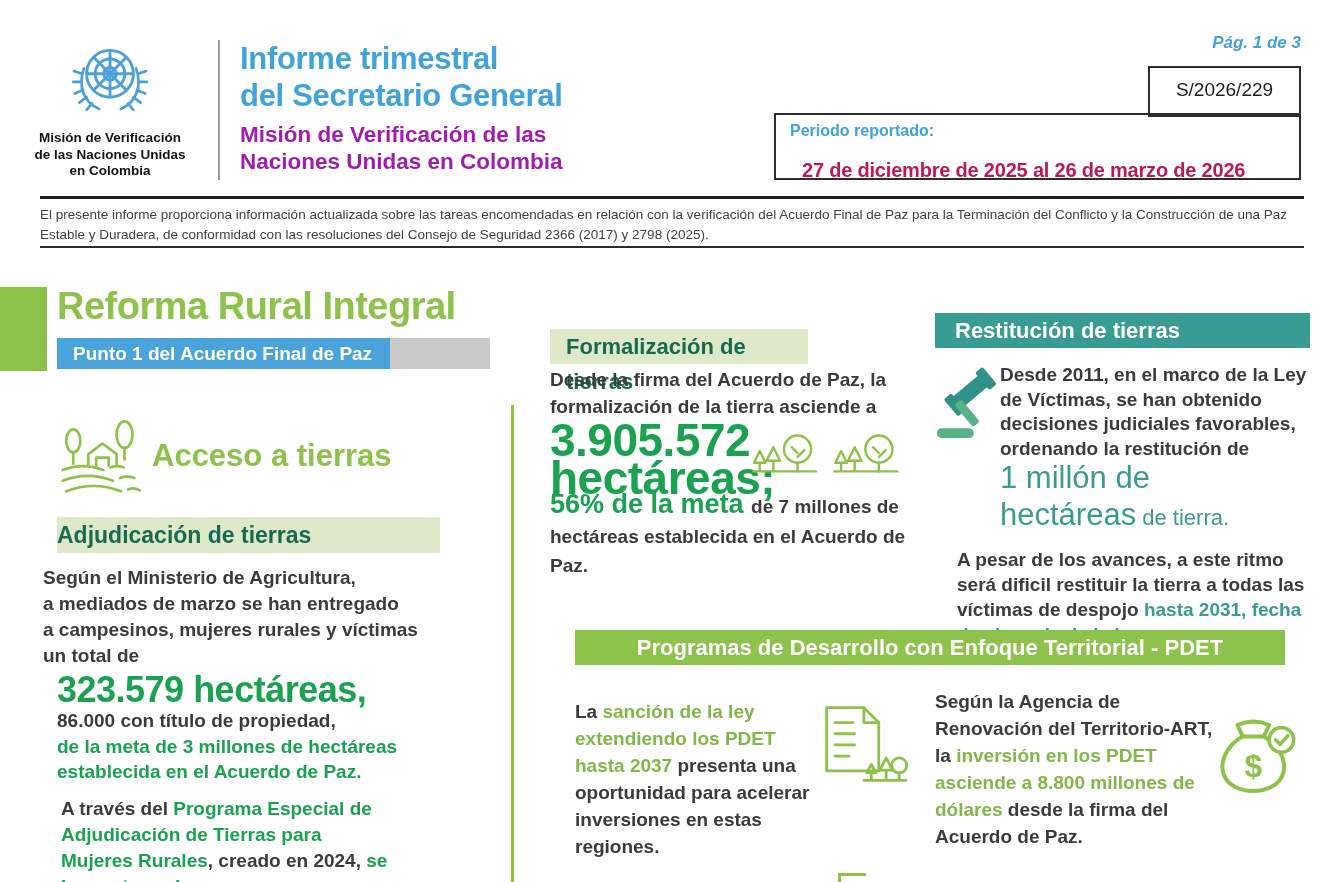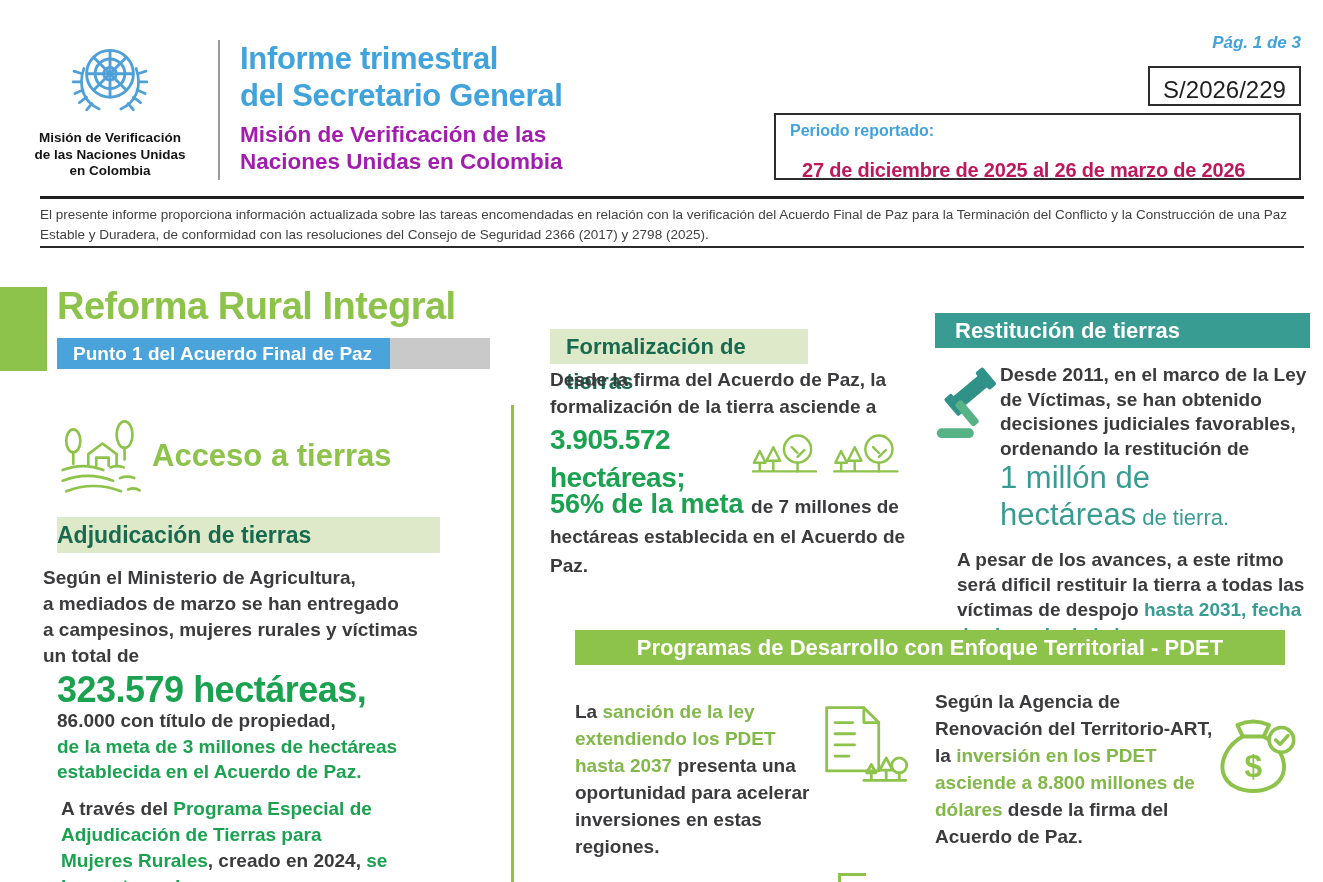--- a/index.html
+++ b/index.html
@@ -21,22 +21,22 @@
   .abs{ position:absolute; }
 
   
   .emblem{ left:56px; top:36px; }
   .logo-caption{ left:18px; top:130px; width:184px; text-align:center;
     font-size:13.5px; font-weight:bold; color:#141414; line-height:16.5px; white-space:pre-line; }
   .hdr-divider{ left:218px; top:40px; width:2px; height:140px; background:#9a9a9a; }
   .t-blue{ left:240px; top:40px; font-size:31px; font-weight:bold; color:var(--blue); line-height:37px; letter-spacing:-0.3px; }
   .t-dark{ left:240px; top:121px; font-size:22.5px; font-weight:bold; color:#a21caf; line-height:27px; }
   .pag{ right:22px; top:33px; font-size:17px; font-weight:bold; font-style:italic; color:var(--blue); }
-  .sbox{ left:1148px; top:66px; width:153px; height:40px; border:2px solid #2d2d2d;
-    font-size:24px; color:#1e1e1e; text-align:center; line-height:44px; }
+  .sbox{ left:1148px; top:66px; width:153px; height:51px; border:2px solid #2d2d2d;
+    font-size:19px; color:#1e1e1e; text-align:center; line-height:44px; }
   .pbox{ left:774px; top:113px; width:527px; height:67px; border:2px solid #2d2d2d; padding:7px 0 0 14px; }
   .pbox-label{ font-size:16px; font-weight:bold; color:var(--blue); }
   .pbox-value{ font-size:20px; font-weight:bold; color:#be185d; margin-top:19px; padding-left:12px; letter-spacing:-0.2px; }
 
   
   .rule-thick{ left:40px; top:196px; width:1264px; height:3px; background:#1f1f1f; }
   .intro-p{ left:40px; top:205px; width:1270px; font-size:13.5px; color:#414141; line-height:19.5px; }
   .rule-thin{ left:40px; top:246px; width:1264px; height:2px; background:#2b2b2b; }
 
   
@@ -58,21 +58,21 @@
   .adj-prog{ left:61px; top:796px; width:330px; line-height:26px; }
   .g{ color:var(--kelly); }
   .lg{ color:#82B84A; }
   .tl{ color:var(--teal); }
 
   .col-divider{ left:511px; top:405px; width:3px; height:477px; background:var(--green); }
 
   
   .form-band{ left:550px; top:329px; width:258px; height:35px; line-height:35px; font-size:22px; padding-left:16px; }
   .form-intro{ left:550px; top:366px; line-height:27px; }
-  .form-big{ left:550px; top:421px; font-size:28px; font-weight:bold; color:var(--kelly); line-height:38px; letter-spacing:-0.5px; }
+  .form-big{ left:550px; top:421px; font-size:46px; font-weight:bold; color:var(--kelly); line-height:38px; letter-spacing:-0.5px; }
   .trees{ left:752px; top:422px; }
   .form-pct{ left:550px; top:490px; width:368px; line-height:29.5px; }
   .pct-big{ font-size:27px; font-weight:bold; color:var(--kelly); }
 
   
   .rest-band{ left:935px; top:313px; width:375px; height:35px; line-height:35px; background:var(--teal);
     color:#fff; font-size:22px; font-weight:bold; padding-left:20px; }
   .gavel{ left:936px; top:366px; }
   .rest-intro{ left:1000px; top:363px; line-height:24.5px; }
   .rest-big{ left:1000px; top:459px; font-size:31px; font-weight:normal; color:var(--teal); line-height:37px; }

